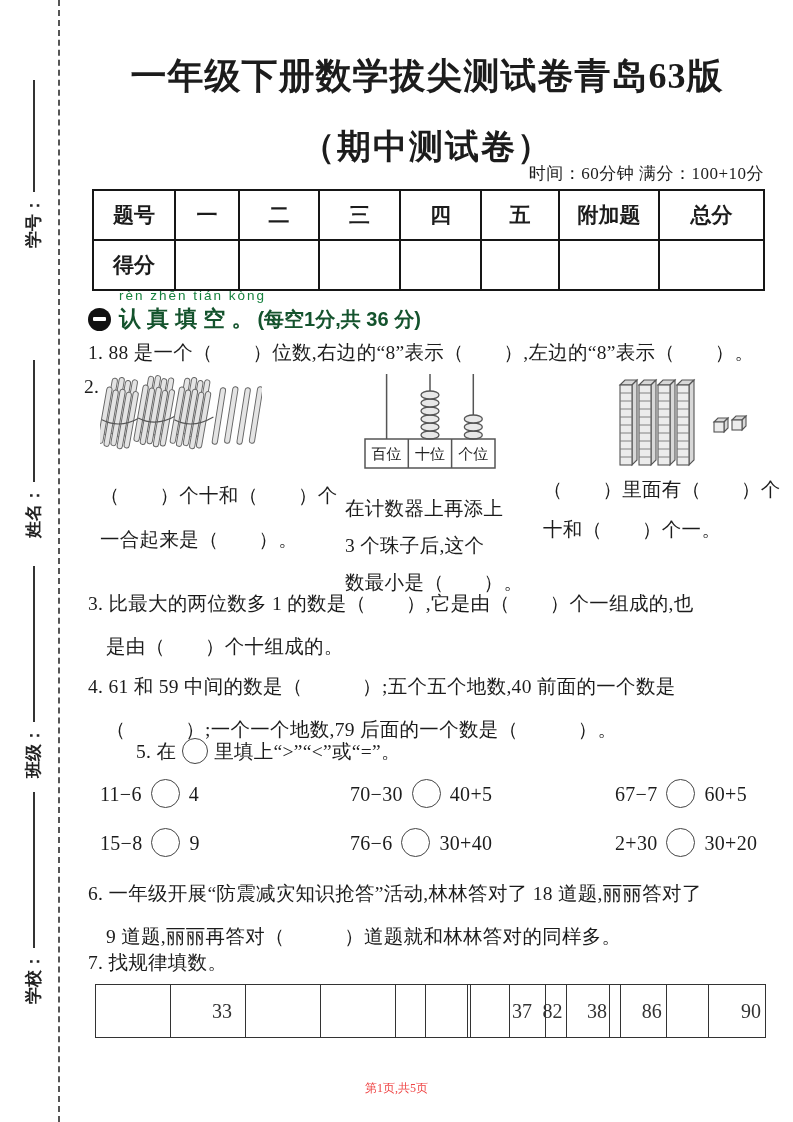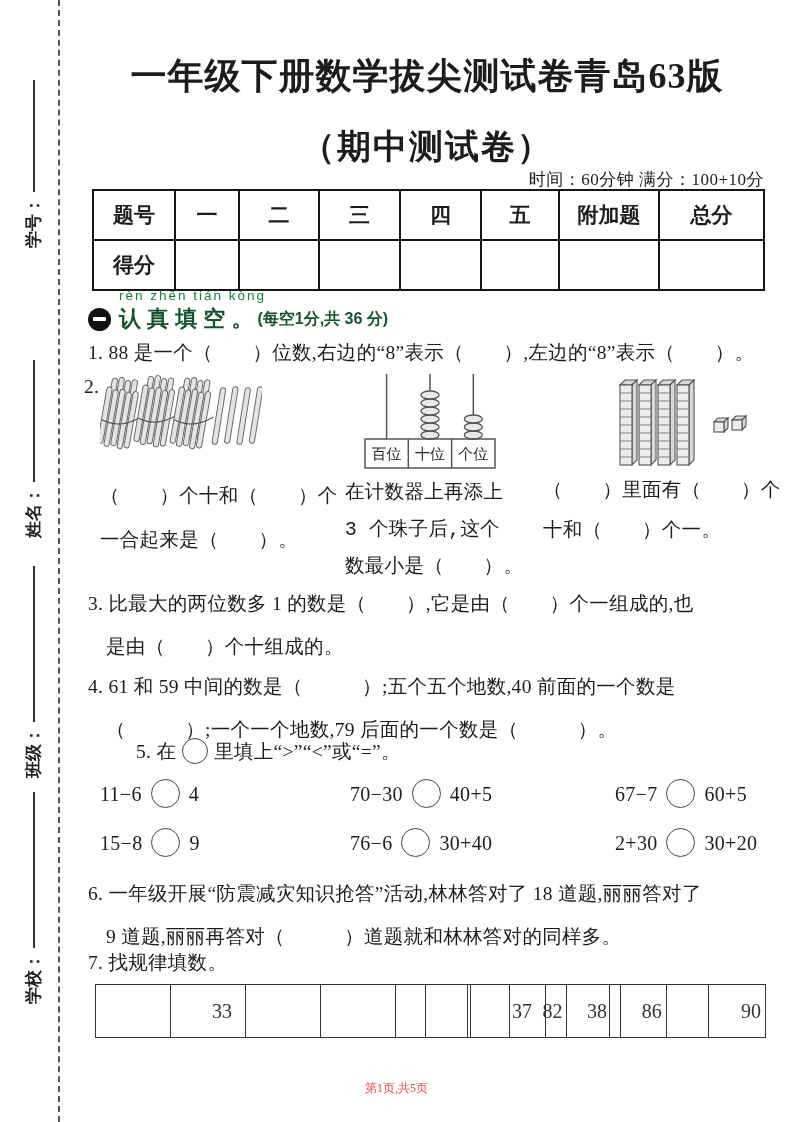--- a/index.html
+++ b/index.html
@@ -9,34 +9,34 @@
   .seal{position:absolute;left:0;top:0;width:58px;height:1122px;border-right:2px dashed #555;}
   .seal-field{position:absolute;transform-origin:0 0;transform:rotate(-90deg);
               display:flex;align-items:center;font-size:17px;font-weight:600;color:#222;white-space:nowrap;}
   .fill-line{flex:1;height:0;border-bottom:2px solid #333;margin-left:5px;}
   
   .main{position:absolute;left:88px;top:0;width:678px;height:1122px;}
   .title{position:absolute;top:28px;left:0;width:100%;text-align:center;
          font-size:36px;font-weight:600;letter-spacing:1px;}
   .subtitle{position:absolute;top:96px;left:0;width:100%;text-align:center;
             font-size:34px;font-weight:600;letter-spacing:2px;}
-  .meta{position:absolute;top:168px;right:2px;font-size:17px;letter-spacing:.5px;}
+  .meta{position:absolute;top:162px;right:2px;font-size:17px;letter-spacing:.5px;}
   
   .score-table{position:absolute;top:189px;left:4px;border-collapse:collapse;table-layout:fixed;}
   .score-table td{border:2px solid #161616;height:46px;text-align:center;vertical-align:middle;}
   .st-h{font-family:"Liberation Sans",sans-serif;font-weight:bold;font-size:21px;}
   
   .sec-pinyin{position:absolute;top:288px;left:31px;font-family:"Liberation Sans",sans-serif;
               font-size:13.5px;color:#15803d;letter-spacing:2px;}
   .sec-head{position:absolute;top:304px;left:0;display:flex;align-items:center;
             font-family:"Liberation Sans",sans-serif;font-weight:bold;font-size:22px;color:#14532d;}
   .sec-icon{width:23px;height:23px;border-radius:50%;background:#111;display:inline-flex;
             align-items:center;justify-content:center;margin-right:8px;flex:0 0 auto;}
   .sec-icon-bar{width:13px;height:3.5px;background:#fff;border-radius:1px;}
-  .sec-note{margin-left:4px;font-size:16px;}
+  .sec-note{margin-left:4px;font-size:20px;}
   
   .q{position:absolute;font-size:19.5px;letter-spacing:.3px;line-height:30px;white-space:nowrap;}
   .ind{padding-left:18px;}
   .lh43 div{line-height:43px;}
   .fig{position:absolute;}
   .stk{fill:#e4e4e4;stroke:#666;stroke-width:1;}
   .tie{fill:none;stroke:#555;stroke-width:1.2;}
   .rod{stroke:#555;stroke-width:1.5;}
   .bead{fill:#e8e8e8;stroke:#555;stroke-width:1.3;}
   .abase{fill:none;stroke:#555;stroke-width:1.5;}
@@ -206,21 +206,21 @@
       <use href="#b-rod" x="44" y="4"></use>
       <use href="#b-rod" x="63" y="4"></use>
       <use href="#b-cube" x="100" y="42"></use>
       <use href="#b-cube" x="118" y="40"></use>
     </svg>
 
     <div class="q" style="top:474px;left:12px;line-height:44px;">
       <div>（　　）个十和（　　）个</div>
       <div>一合起来是（　　）。</div>
     </div>
-    <div class="q" style="top:475px;left:257px;line-height:37px;font-family:Liberation Mono, monospace;">
+    <div class="q" style="top:490px;left:257px;line-height:37px;">
       <div>在计数器上再添上</div>
       <div>3 个珠子后,这个</div>
       <div>数最小是（　　）。</div>
     </div>
     <div class="q" style="top:470px;left:455px;line-height:40px;">
       <div>（　　）里面有（　　）个</div>
       <div>十和（　　）个一。</div>
     </div>
 
     <div class="q lh43" style="top:582px;left:0;">

